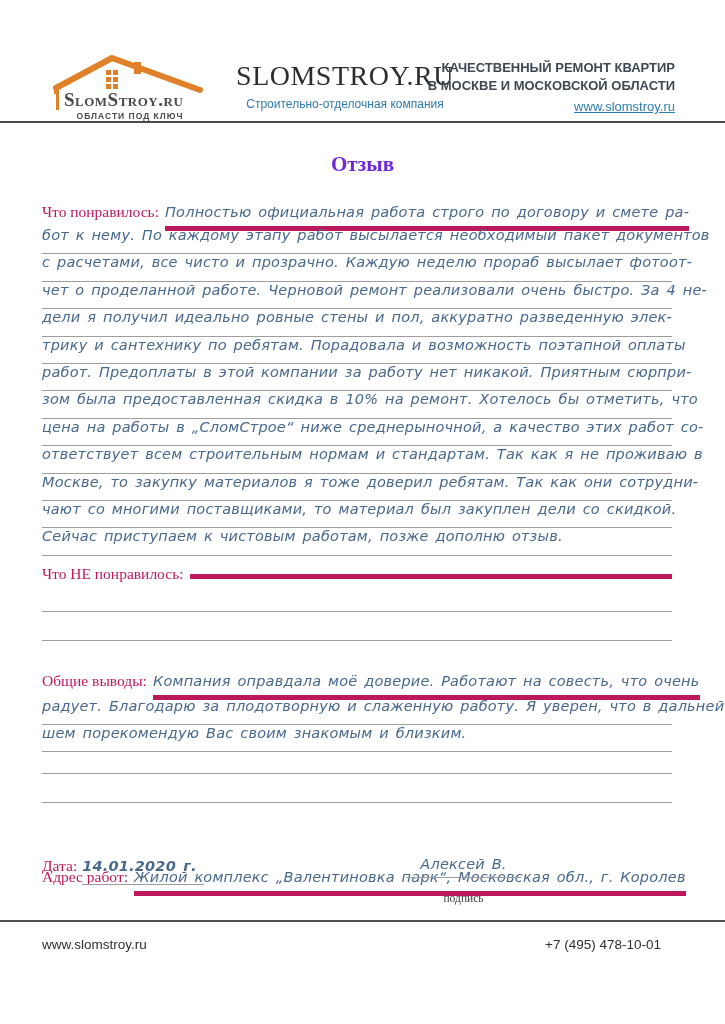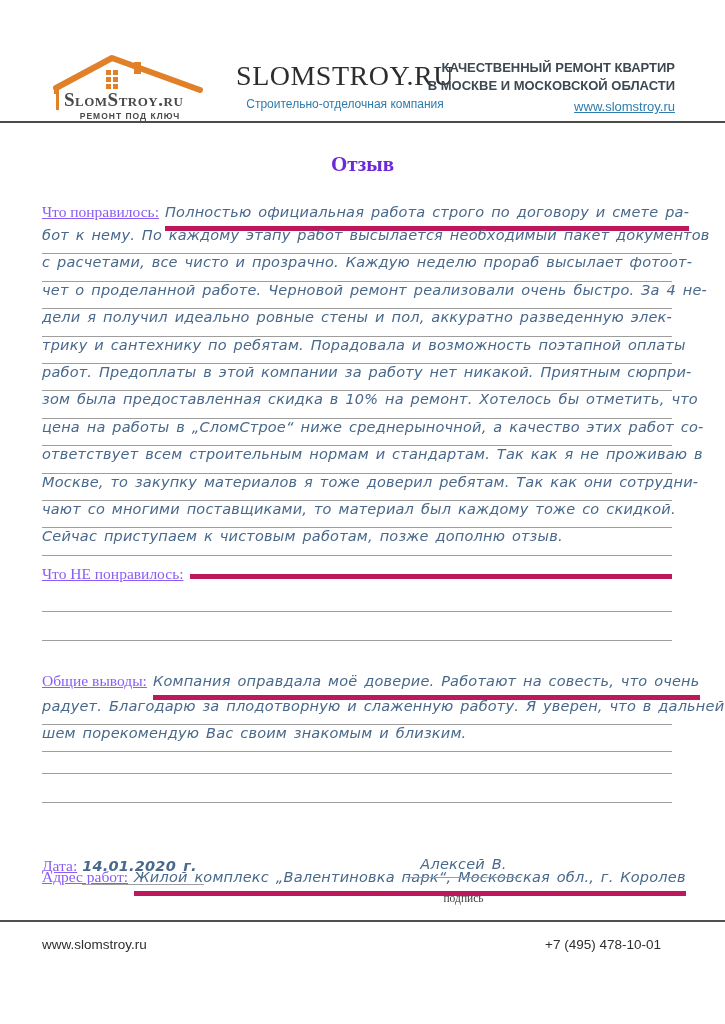--- a/index.html
+++ b/index.html
@@ -22,21 +22,21 @@
   .promo{font-family:Liberation Sans, sans-serif;font-weight:bold;font-size:13px;color:#3d4852;line-height:18px;}
   .site-link{display:inline-block;margin-top:4px;font-family:"Liberation Sans",sans-serif;
              font-size:13px;color:#2e7cad;text-decoration:underline;}
   .head-divider{position:absolute;left:0;top:121px;width:725px;height:2px;background:#4b4b4b;}
 
   
   .doc-title{position:absolute;left:0;top:152px;width:725px;text-align:center;margin:0;
              font-size:21px;font-weight:bold;color:#6d28d9;}
 
   
-  .label{font-size:15.5px;color:#8b5cf6;white-space:nowrap;text-decoration:underline;}
+  .label{font-size:15.5px;color:#be185d;white-space:nowrap;}
   .hw{font-family:"DejaVu Sans",sans-serif;font-style:italic;font-size:14.5px;
       letter-spacing:.2px;word-spacing:2px;color:#48688c;white-space:nowrap;}
   .first-row{display:flex;align-items:baseline;}
   .first-row .fill{flex:1;margin-left:6px;border-bottom:5px solid #be185d;padding-bottom:5px;}
   .hw-row{display:flex;align-items:flex-start;border-bottom:1px solid #9e9e9e;
           box-sizing:border-box;padding-bottom:1px;}
 
   .sec{position:absolute;left:42px;width:630px;}
   .sec-liked{top:203px;}
   .sec-liked .first-row{height:24px;}
@@ -80,21 +80,21 @@
         <rect x="56" y="16" width="5" height="5"></rect>
           <rect x="63" y="16" width="5" height="5"></rect>
         <rect x="56" y="23" width="5" height="5"></rect>
           <rect x="63" y="23" width="5" height="5"></rect>
         <rect x="56" y="30" width="5" height="5"></rect>
           <rect x="63" y="30" width="5" height="5"></rect>
       </g>
       <path d="M6 34 L6 40" stroke="#e08028" stroke-width="4"></path>
     </svg>
     <div class="logo-brand">SlomStroy.ru</div>
-    <div class="logo-tagline">РЕМОНТ ПОД КЛЮЧ</div>
+    <div class="logo-tagline">ОБЛАСТИ ПОД КЛЮЧ</div>
   </div>
 
   <div class="head-center">
     <div class="company-name">SLOMSTROY.RU</div>
     <div class="company-subtitle">Строительно-отделочная компания</div>
   </div>
 
   <div class="head-right">
     <div class="promo">КАЧЕСТВЕННЫЙ РЕМОНТ КВАРТИР</div>
     <div class="promo">В МОСКВЕ И МОСКОВСКОЙ ОБЛАСТИ</div>
@@ -134,21 +134,21 @@
     <div class="hw-row">
         <span class="hw">цена на работы в „СломСтрое“ ниже среднерыночной, а качество этих работ со-</span>
       </div>
     <div class="hw-row">
         <span class="hw">ответствует всем строительным нормам и стандартам. Так как я не проживаю в</span>
       </div>
     <div class="hw-row">
         <span class="hw">Москве, то закупку материалов я тоже доверил ребятам. Так как они сотрудни-</span>
       </div>
     <div class="hw-row">
-        <span class="hw">чают со многими поставщиками, то материал был каждому тоже со скидкой.</span>
+        <span class="hw">чают со многими поставщиками, то материал был закуплен дели со скидкой.</span>
       </div>
     <div class="hw-row">
         <span class="hw">Сейчас приступаем к чистовым работам, позже дополню отзыв.</span>
       </div>
   </div>
 
   <div class="sec sec-disliked">
     <div class="first-row">
       <span class="label">Что НЕ понравилось:</span>
       <span class="fill"></span>

